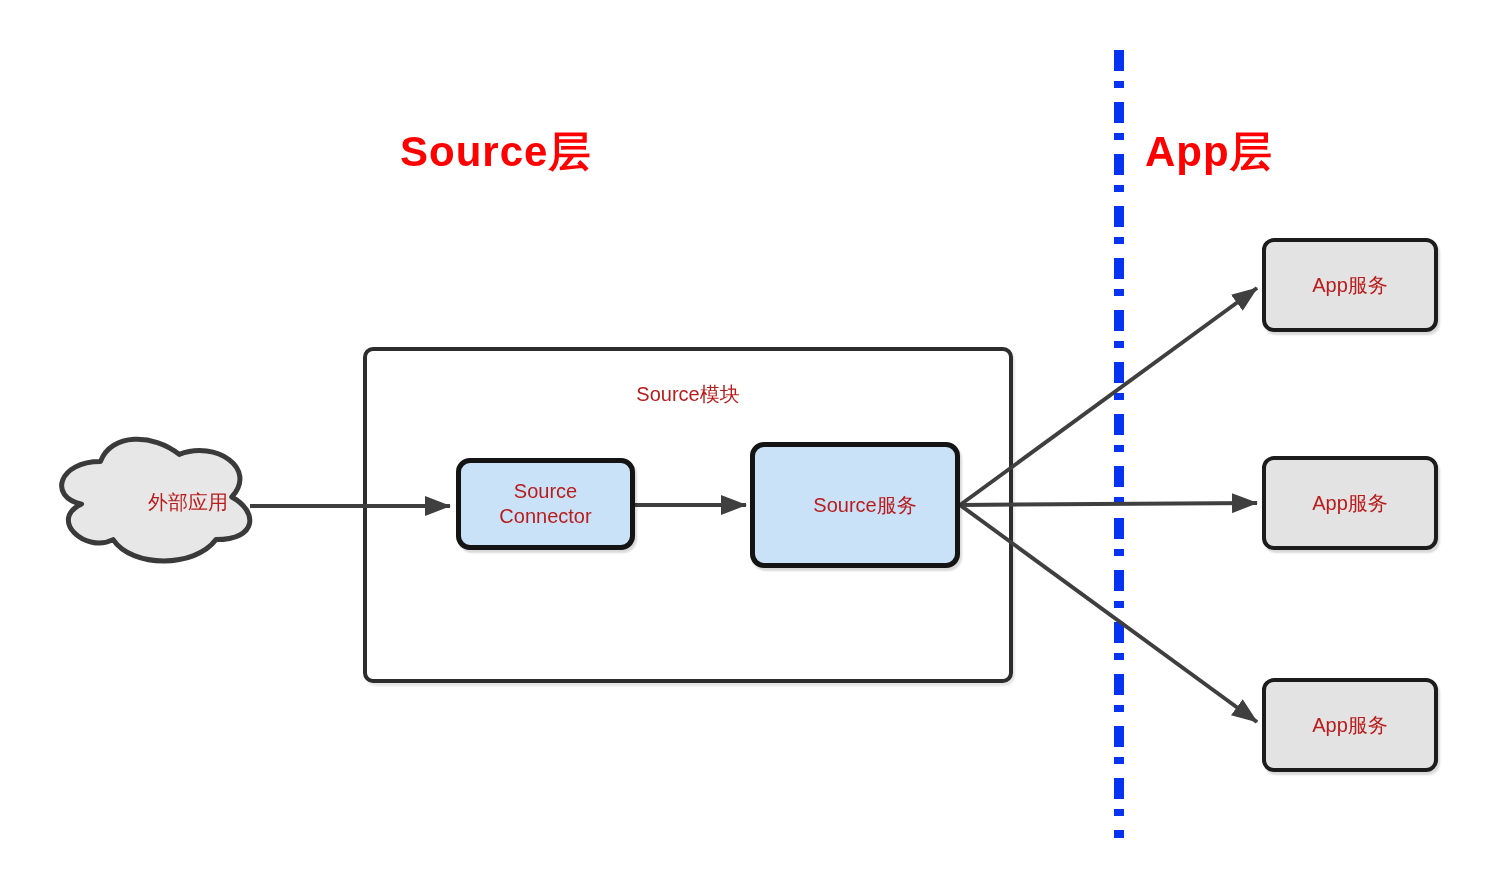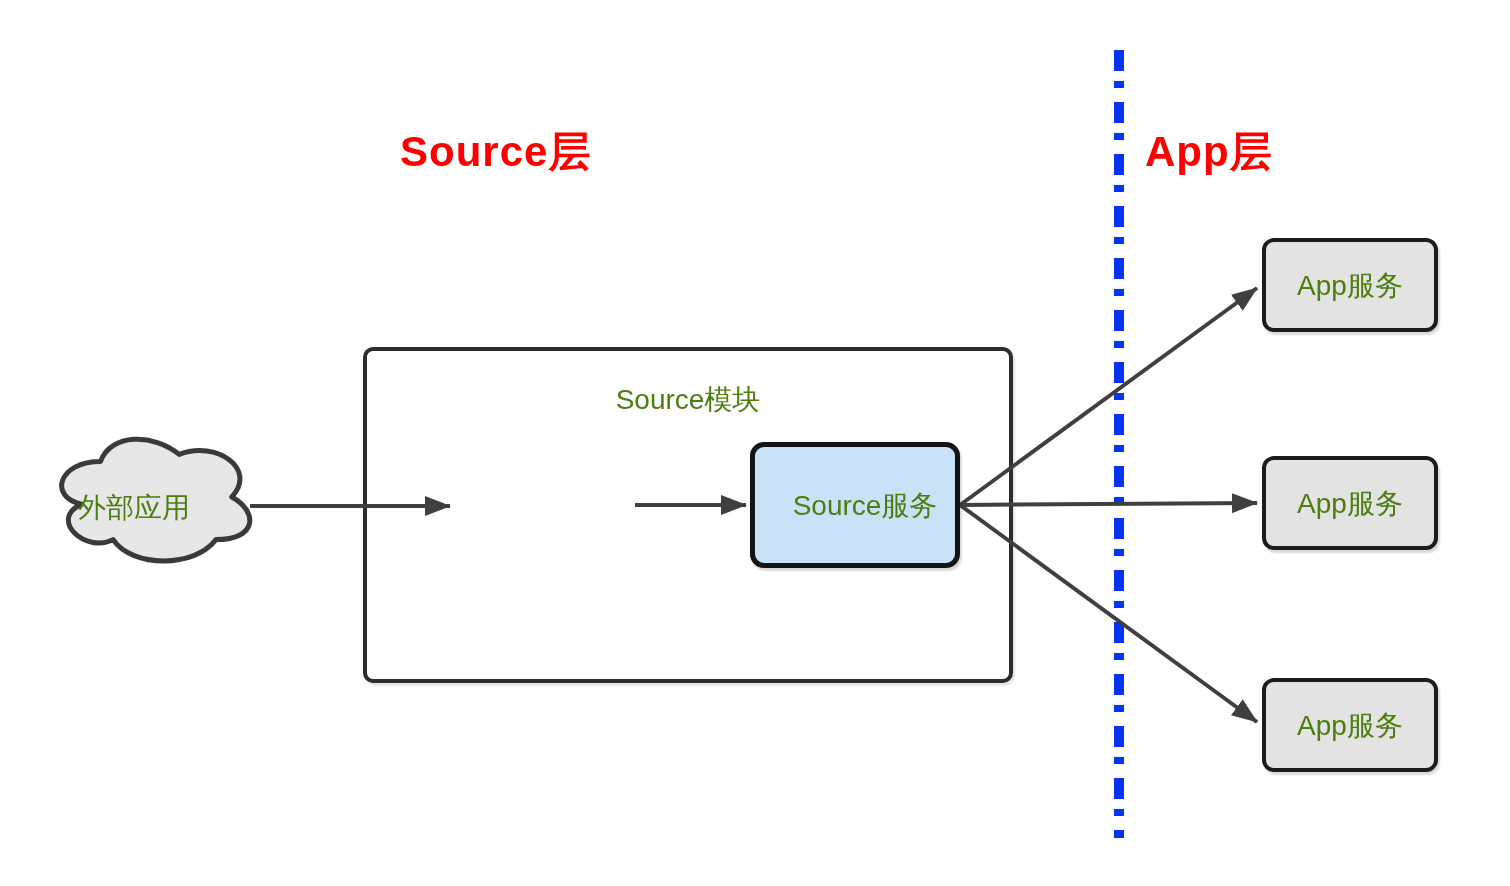--- a/index.html
+++ b/index.html
@@ -28,22 +28,22 @@
     font-size: 42px;
     font-weight: bold;
     text-align: left;
     letter-spacing: 1px;
     white-space: nowrap;
   }
   #title-source { left: 400px; top: 124px; width: 580px; }
   #title-app    { left: 1145px; top: 124px; width: 400px; }
 
   .node-text {
-    color: #4d7c0f;
-    font-size: 28px;
+    color: #b91c1c;
+    font-size: 20px;
     line-height: 1.25;
     text-align: center;
   }
 
   #source-module {
     position: absolute;
     left: 363px; top: 347px;
     width: 650px; height: 336px;
     border: 4px solid #2d2d2d;
     border-radius: 10px;
@@ -86,21 +86,21 @@
     box-shadow: 2px 3px 2px rgba(0,0,0,0.15);
   }
   #app-node-1 { top: 238px; }
   #app-node-2 { top: 456px; }
   #app-node-3 { top: 678px; }
 
   #cloud-label {
     position: absolute;
     left: 78px; top: 490px;
     width: 150px;
-    text-align: left;
+    text-align: right;
   }
 </style>
 </head>
 <body>
 
 <div id="canvas">
 
   <div id="source-module"></div>
   <div id="source-module-label" class="node-text">Source模块</div>
 
@@ -130,20 +130,23 @@
     <line x1="960" y1="505" x2="1257" y2="503" stroke="#3f3f3f" stroke-width="4" marker-end="url(#arrowhead)"></line>
 
     <line x1="960" y1="505" x2="1257" y2="722" stroke="#3f3f3f" stroke-width="4" marker-end="url(#arrowhead)"></line>
   </svg>
 
   <div id="title-source" class="layer-title">Source层</div>
   <div id="title-app" class="layer-title">App层</div>
 
   <div id="cloud-label" class="node-text">外部应用</div>
 
+  <div id="node-connector" class="blue-node">
+    <div class="node-text" style="width:150px;">Source Connector</div>
+  </div>
   <div id="node-service" class="blue-node">
     <div class="node-text">Source服务</div>
   </div>
 
   <div id="app-node-1" class="app-node">
     <div class="node-text">App服务</div>
   </div>
   <div id="app-node-2" class="app-node">
     <div class="node-text">App服务</div>
   </div>

